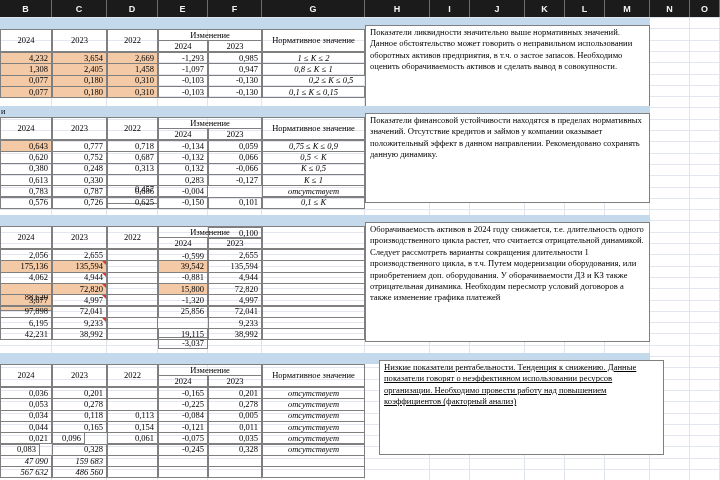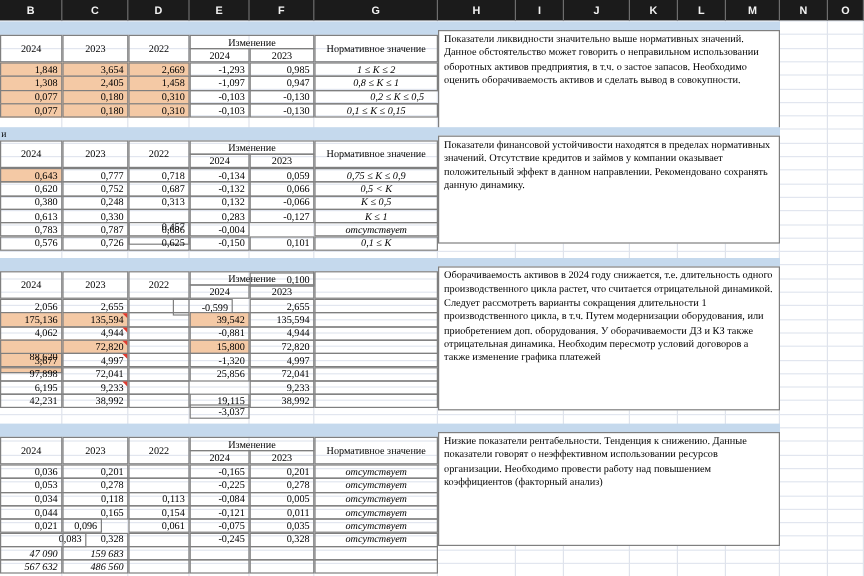--- a/index.html
+++ b/index.html
@@ -132,21 +132,21 @@
 
   <div id="content">
       <div class="band" style="top: 18px;"></div>
       <div class="cell ctr bdr" style="left: 0px; top: 29px; width: 52px; height: 23px;">2024</div>
       <div class="cell ctr bdr" style="left: 52px; top: 29px; width: 55px; height: 23px;">2023</div>
       <div class="cell ctr bdr" style="left: 107px; top: 29px; width: 51px; height: 23px;">2022</div>
       <div class="cell ctr bdr" style="left: 158px; top: 29px; width: 104px; height: 12px;">Изменение</div>
       <div class="cell ctr bdr" style="left: 158px; top: 40px; width: 50px; height: 12px;">2024</div>
       <div class="cell ctr bdr" style="left: 208px; top: 40px; width: 54px; height: 12px;">2023</div>
       <div class="cell ctr bdr" style="left: 262px; top: 29px; width: 103px; height: 23px;">Нормативное значение</div>
-      <div class="cell num bdr hl" style="left: 0px; top: 52px; width: 52px; height: 12.3px;">1,848</div>
+      <div class="cell num bdr hl" style="left: 0px; top: 52px; width: 52px; height: 12.3px;">4,232</div>
       <div class="cell num bdr hl" style="left: 52px; top: 52px; width: 55px; height: 12.3px;">3,654</div>
       <div class="cell num bdr hl" style="left: 107px; top: 52px; width: 51px; height: 12.3px;">2,669</div>
       <div class="cell num bdr" style="left: 158px; top: 52px; width: 50px; height: 12.3px;">-1,293</div>
       <div class="cell num bdr" style="left: 208px; top: 52px; width: 54px; height: 12.3px;">0,985</div>
       <div class="cell ctr bdr ital" style="left: 262px; top: 52px; width: 103px; height: 12.3px;">1 ≤ K ≤ 2</div>
       <div class="cell num bdr hl" style="left: 0px; top: 63.3px; width: 52px; height: 12.3px;">1,308</div>
       <div class="cell num bdr hl" style="left: 52px; top: 63.3px; width: 55px; height: 12.3px;">2,405</div>
       <div class="cell num bdr hl" style="left: 107px; top: 63.3px; width: 51px; height: 12.3px;">1,458</div>
       <div class="cell num bdr" style="left: 158px; top: 63.3px; width: 50px; height: 12.3px;">-1,097</div>
       <div class="cell num bdr" style="left: 208px; top: 63.3px; width: 54px; height: 12.3px;">0,947</div>
@@ -214,21 +214,21 @@
       <div class="cell ctr bdr" style="left: 0px; top: 226px; width: 52px; height: 23px;">2024</div>
       <div class="cell ctr bdr" style="left: 52px; top: 226px; width: 55px; height: 23px;">2023</div>
       <div class="cell ctr bdr" style="left: 107px; top: 226px; width: 51px; height: 23px;">2022</div>
       <div class="cell ctr bdr" style="left: 158px; top: 226px; width: 104px; height: 12px;">Изменение</div>
       <div class="cell ctr bdr" style="left: 158px; top: 237px; width: 50px; height: 12px;">2024</div>
       <div class="cell ctr bdr" style="left: 208px; top: 237px; width: 54px; height: 12px;">2023</div>
       <div class="cell ctr bdr" style="left: 262px; top: 226px; width: 103px; height: 23px;"></div>
       <div class="cell num bdr" style="left: 0px; top: 249px; width: 52px; height: 12.3px;">2,056</div>
       <div class="cell num bdr" style="left: 52px; top: 249px; width: 55px; height: 12.3px;">2,655</div>
       <div class="cell num bdr" style="left: 107px; top: 249px; width: 51px; height: 12.3px;"></div>
-      <div class="cell num bdr" style="left: 144px; top: 249px; width: 50px; height: 14px;">-0,599</div>
+      <div class="cell num bdr" style="left: 158px; top: 249px; width: 50px; height: 14px;">-0,599</div>
       <div class="cell num bdr" style="left: 208px; top: 249px; width: 54px; height: 12.3px;">2,655</div>
       <div class="cell ctr bdr ital" style="left: 262px; top: 249px; width: 103px; height: 12.3px;"></div>
       <div class="cell num bdr hl" style="left: 0px; top: 260.3px; width: 52px; height: 12.3px;">175,136</div>
       <div class="cell num bdr hl" style="left: 52px; top: 260.3px; width: 55px; height: 12.3px;">135,594</div>
       <div class="cmt" style="left: 102px; top: 261.3px;"></div>
       <div class="cell num bdr" style="left: 107px; top: 260.3px; width: 51px; height: 12.3px;"></div>
       <div class="cell num bdr hl" style="left: 158px; top: 260.3px; width: 50px; height: 12.3px;">39,542</div>
       <div class="cell num bdr" style="left: 208px; top: 260.3px; width: 54px; height: 12.3px;">135,594</div>
       <div class="cell ctr bdr ital" style="left: 262px; top: 260.3px; width: 103px; height: 12.3px;"></div>
       <div class="cell num bdr" style="left: 0px; top: 271.6px; width: 52px; height: 12.3px;">4,062</div>
@@ -303,34 +303,34 @@
       <div class="cell num bdr" style="left: 107px; top: 420.9px; width: 51px; height: 12.3px;">0,154</div>
       <div class="cell num bdr" style="left: 158px; top: 420.9px; width: 50px; height: 12.3px;">-0,121</div>
       <div class="cell num bdr" style="left: 208px; top: 420.9px; width: 54px; height: 12.3px;">0,011</div>
       <div class="cell ctr bdr ital" style="left: 262px; top: 420.9px; width: 103px; height: 12.3px;">отсутствует</div>
       <div class="cell num bdr" style="left: 0px; top: 432.2px; width: 52px; height: 12.3px;">0,021</div>
       <div class="cell num bdr" style="left: 52px; top: 432.2px; width: 33px; height: 12.3px;">0,096</div>
       <div class="cell num bdr" style="left: 107px; top: 432.2px; width: 51px; height: 12.3px;">0,061</div>
       <div class="cell num bdr" style="left: 158px; top: 432.2px; width: 50px; height: 12.3px;">-0,075</div>
       <div class="cell num bdr" style="left: 208px; top: 432.2px; width: 54px; height: 12.3px;">0,035</div>
       <div class="cell ctr bdr ital" style="left: 262px; top: 432.2px; width: 103px; height: 12.3px;">отсутствует</div>
-      <div class="cell num bdr" style="left: 0px; top: 443.5px; width: 72px; height: 12.3px;">0,083</div>
+      <div class="cell num bdr" style="left: 0px; top: 443.5px; width: 40px; height: 12.3px;">0,083</div>
       <div class="cell num bdr" style="left: 52px; top: 443.5px; width: 55px; height: 12.3px;">0,328</div>
       <div class="cell num bdr" style="left: 107px; top: 443.5px; width: 51px; height: 12.3px;"></div>
       <div class="cell num bdr" style="left: 158px; top: 443.5px; width: 50px; height: 12.3px;">-0,245</div>
       <div class="cell num bdr" style="left: 208px; top: 443.5px; width: 54px; height: 12.3px;">0,328</div>
       <div class="cell ctr bdr ital" style="left: 262px; top: 443.5px; width: 103px; height: 12.3px;">отсутствует</div>
       <div class="cell num bdr ital" style="left: 0px; top: 454.8px; width: 52px; height: 12.3px;">47 090</div>
       <div class="cell num bdr ital" style="left: 52px; top: 454.8px; width: 55px; height: 12.3px;">159 683</div>
       <div class="cell num bdr ital" style="left: 107px; top: 454.8px; width: 51px; height: 12.3px;"></div>
       <div class="cell num bdr ital" style="left: 158px; top: 454.8px; width: 50px; height: 12.3px;"></div>
       <div class="cell num bdr ital" style="left: 208px; top: 454.8px; width: 54px; height: 12.3px;"></div>
       <div class="cell ctr bdr ital" style="left: 262px; top: 454.8px; width: 103px; height: 12.3px;"></div>
       <div class="cell num bdr ital" style="left: 0px; top: 466.1px; width: 52px; height: 12.3px;">567 632</div>
       <div class="cell num bdr ital" style="left: 52px; top: 466.1px; width: 55px; height: 12.3px;">486 560</div>
       <div class="cell num bdr ital" style="left: 107px; top: 466.1px; width: 51px; height: 12.3px;"></div>
       <div class="cell num bdr ital" style="left: 158px; top: 466.1px; width: 50px; height: 12.3px;"></div>
       <div class="cell num bdr ital" style="left: 208px; top: 466.1px; width: 54px; height: 12.3px;"></div>
       <div class="cell ctr bdr ital" style="left: 262px; top: 466.1px; width: 103px; height: 12.3px;"></div>
-      <div class="note" style="left: 365px; top: 360px; width: 285px; height: 95px;">Низкие показатели рентабельности. Тенденция к снижению. Данные показатели говорят о неэффективном использовании ресурсов организации. Необходимо провести работу над повышением коэффициентов (факторный анализ)</div>
+      <div class="note" style="left: 379px; top: 360px; width: 285px; height: 95px; text-decoration: underline;">Низкие показатели рентабельности. Тенденция к снижению. Данные показатели говорят о неэффективном использовании ресурсов организации. Необходимо провести работу над повышением коэффициентов (факторный анализ)</div>
     </div>
 
 </div>
 
 </body></html>

